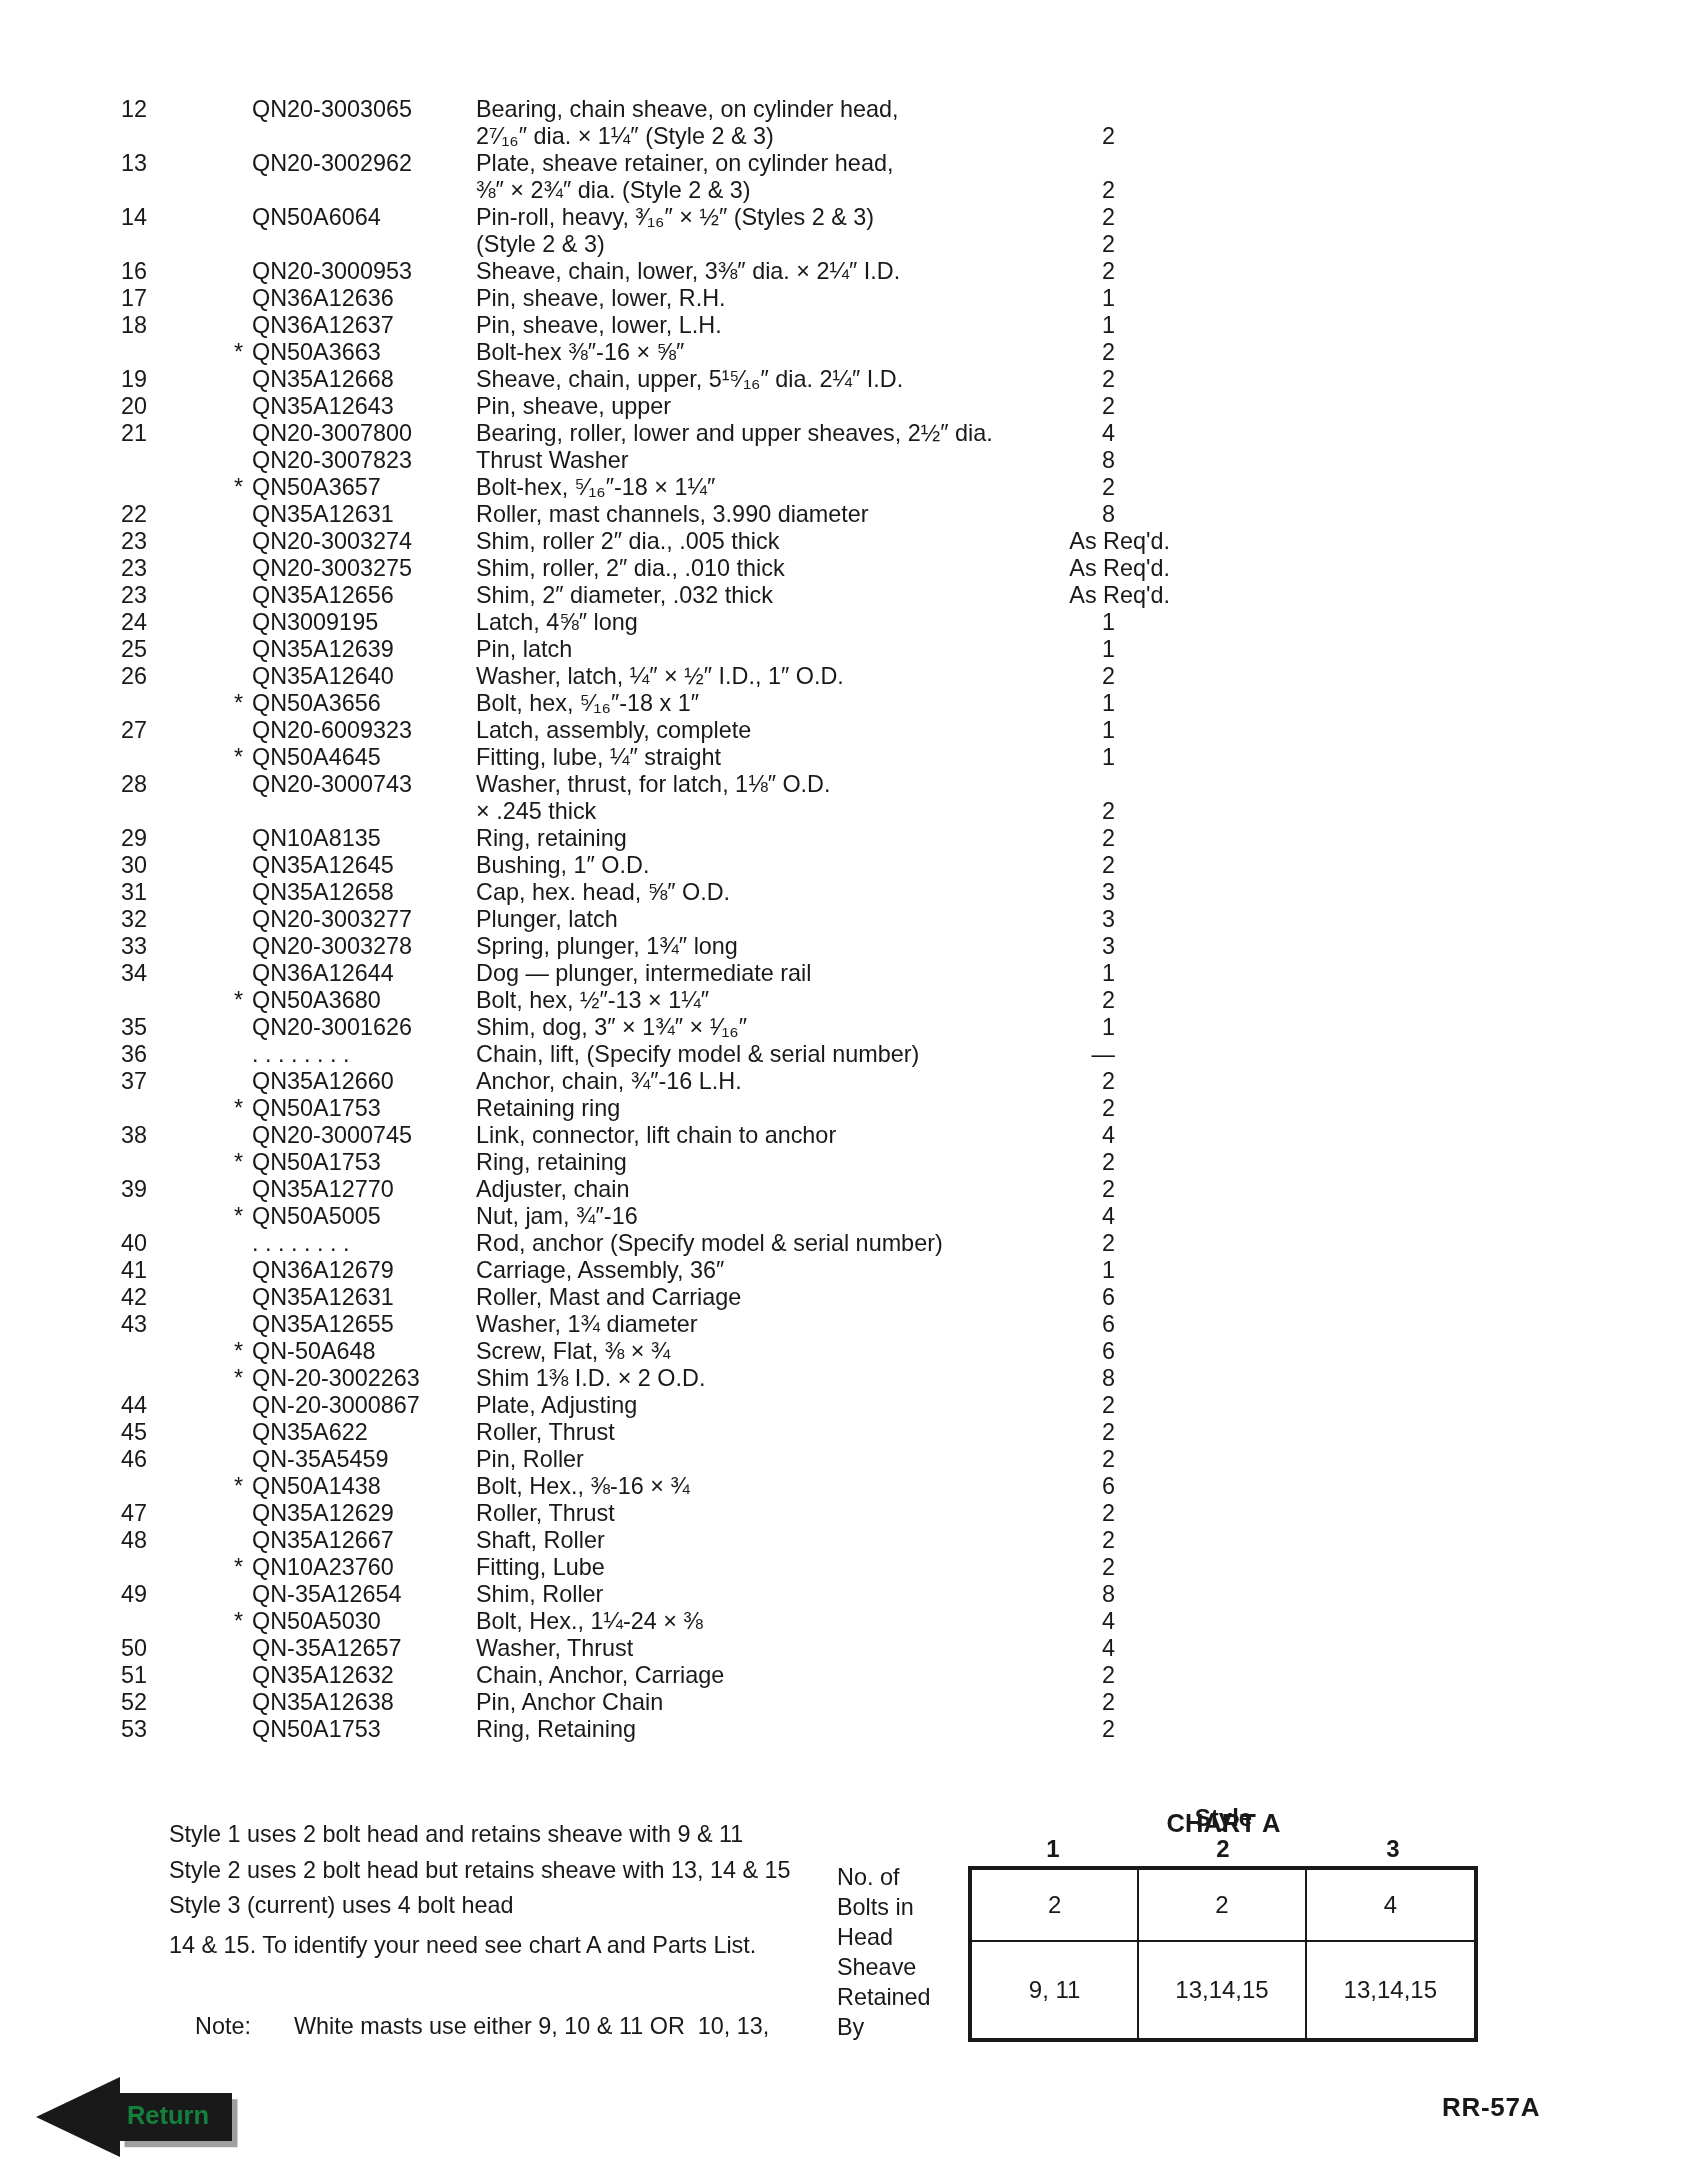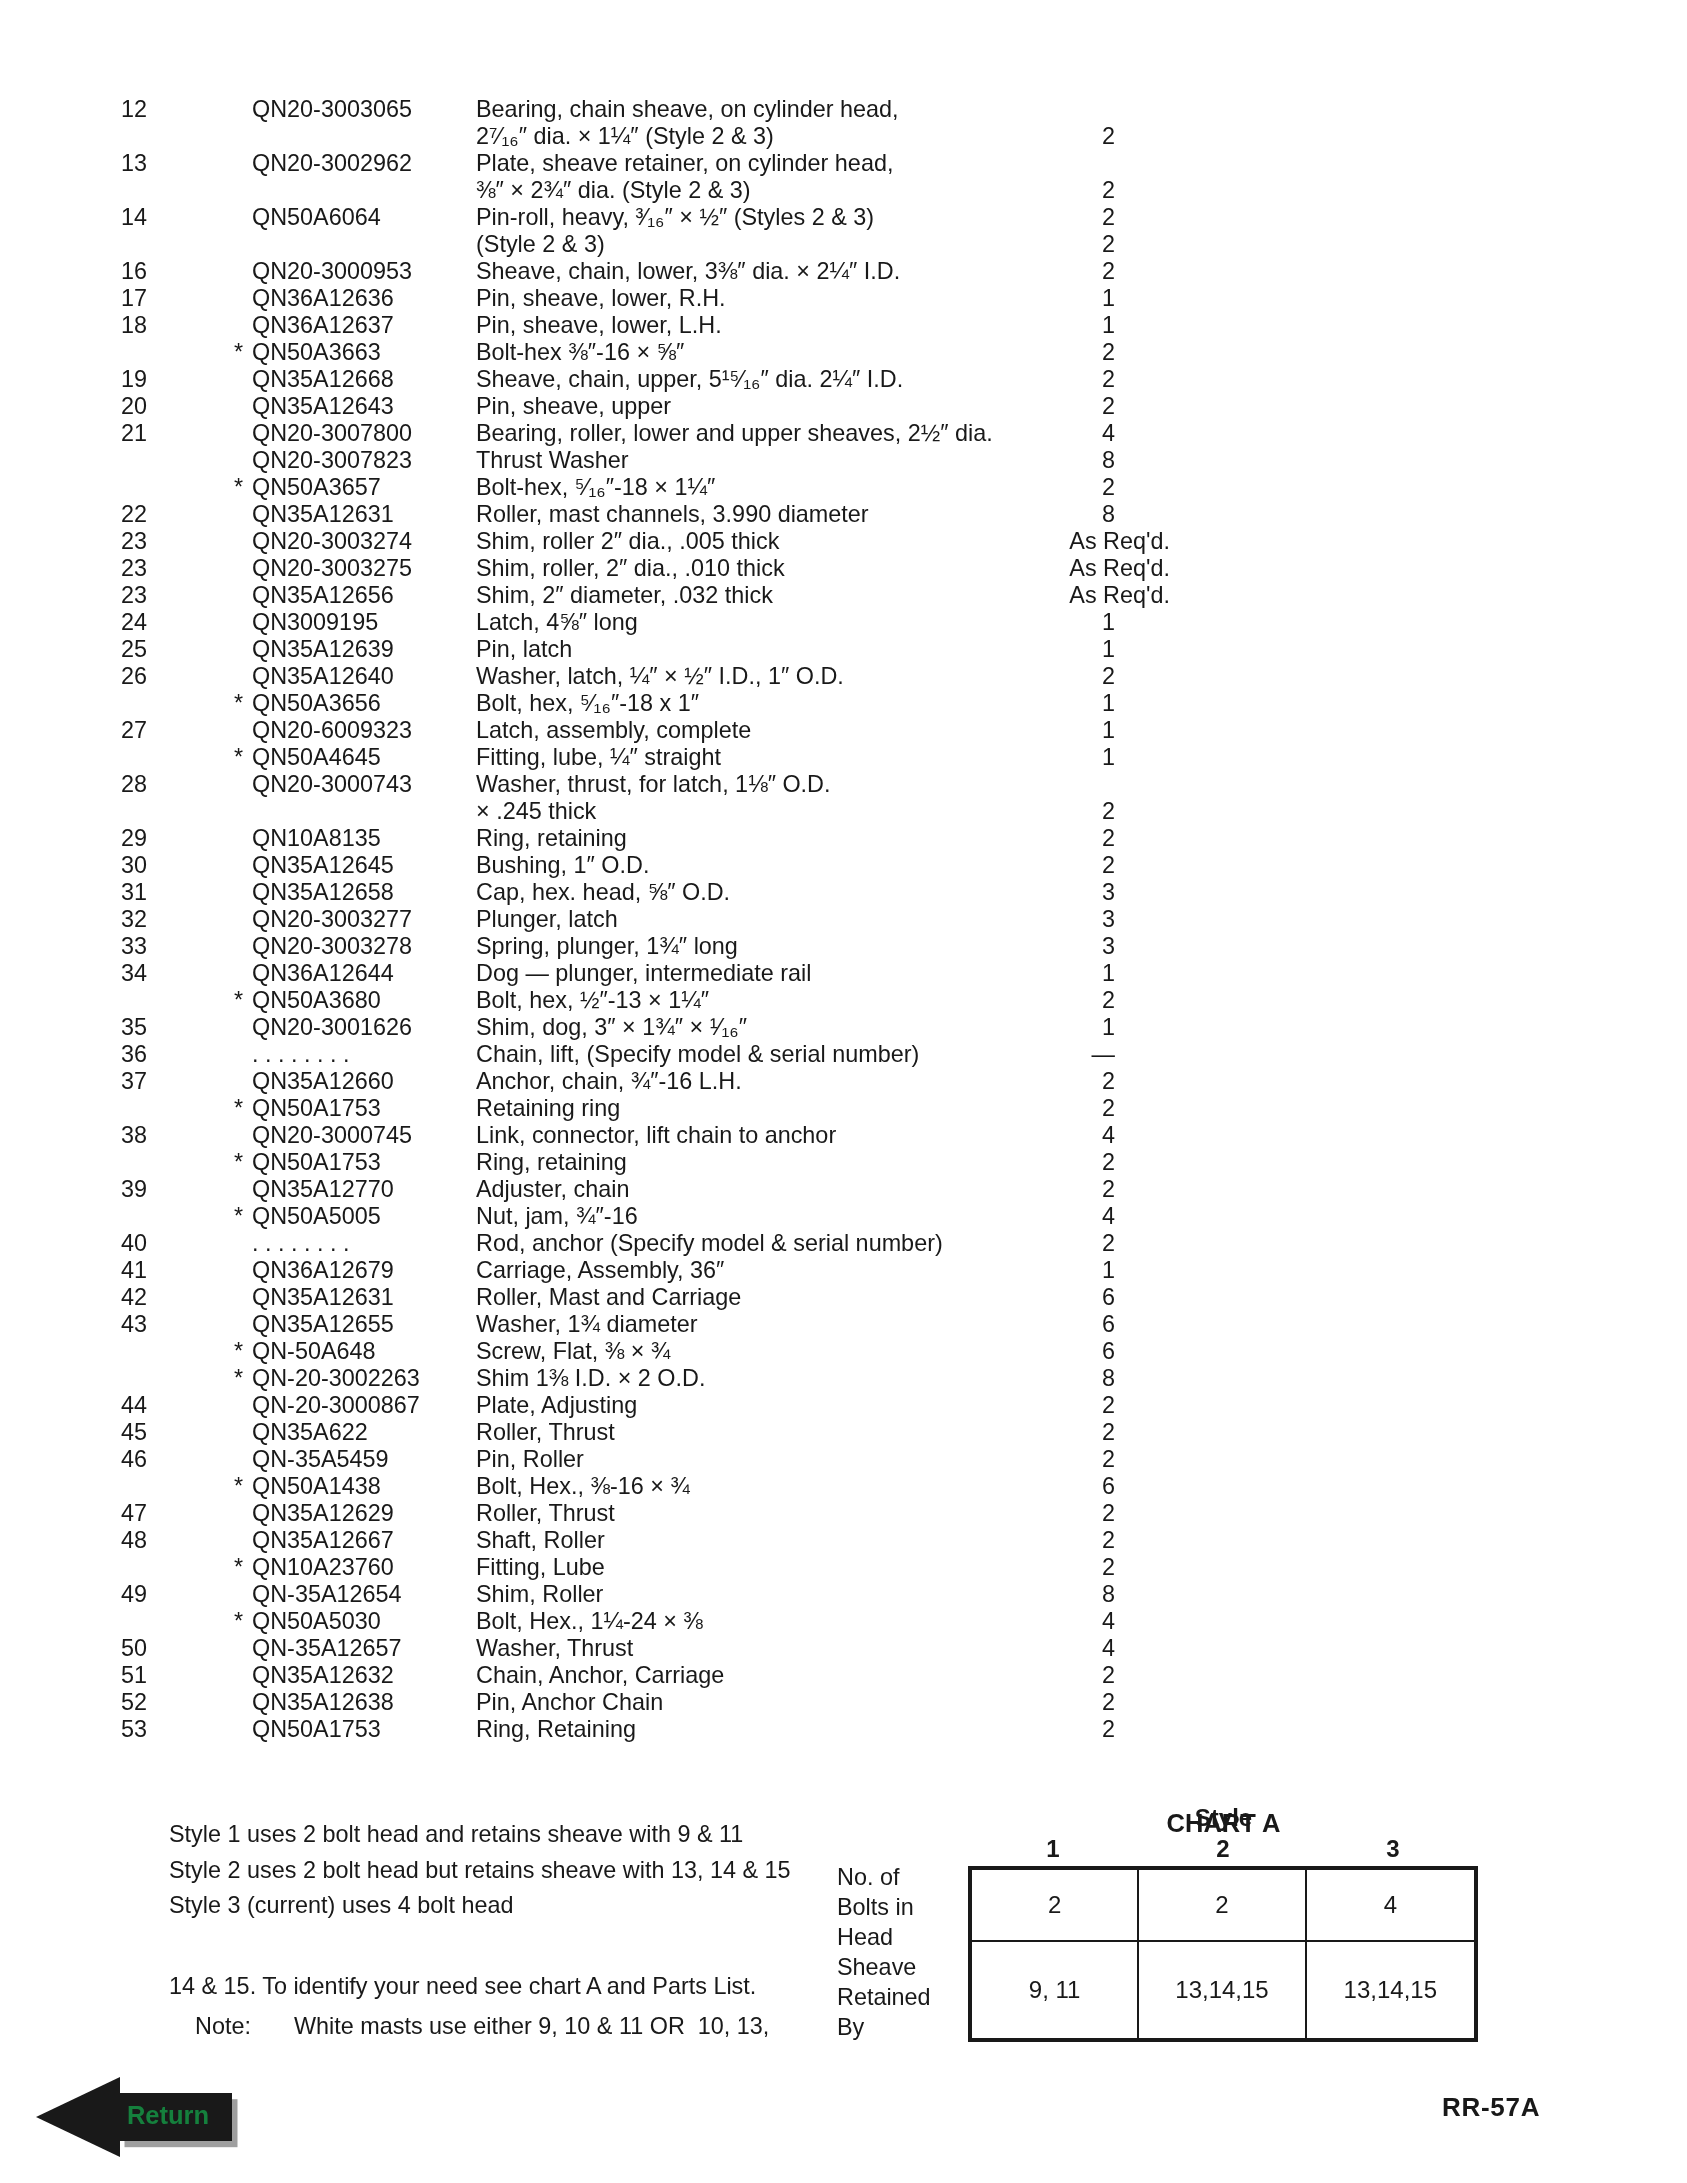--- a/index.html
+++ b/index.html
@@ -535,21 +535,21 @@
       <span class="c-qty">2</span>
     </div>
   </div>
 
   <div class="note-line" style="top:1821px">Style 1 uses 2 bolt head and retains sheave with 9 &amp; 11</div>
   <div class="note-line" style="top:1857px">Style 2 uses 2 bolt head but retains sheave with 13, 14 &amp; 15</div>
   <div class="note-line" style="top:1892px">Style 3 (current) uses 4 bolt head</div>
   <div class="note-line" style="top:1986px">
     <span>Note:</span><span class="note-text">White masts use either 9, 10 &amp; 11 OR  10, 13,</span>
   </div>
-  <div class="note-line" style="top:1973px">14 &amp; 15. To identify your need see chart A and Parts List.</div>
+  <div class="note-line" style="top:1932px">14 &amp; 15. To identify your need see chart A and Parts List.</div>
 
   <div class="chart-title">CHART A</div>
   <div class="chart-style">Style</div>
   <div class="chart-headers">
     <span>1</span>
     <span>2</span>
     <span>3</span>
   </div>
   <div class="chart-labels">
     <div>No. of</div>

